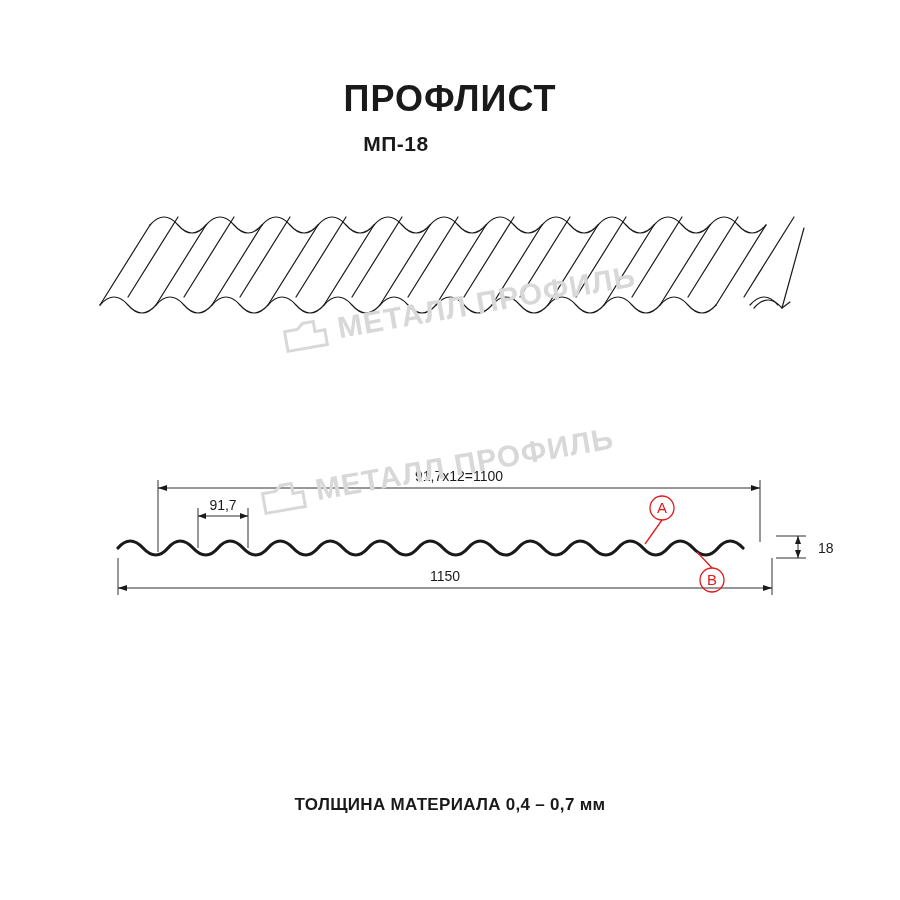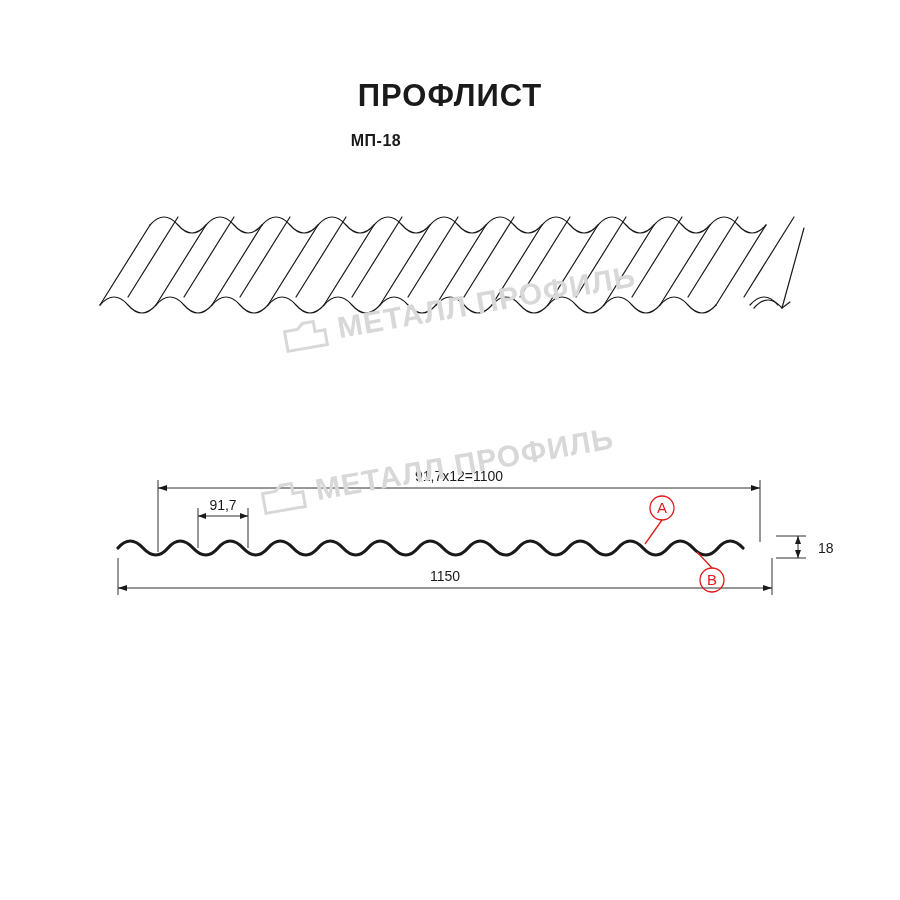--- a/index.html
+++ b/index.html
@@ -9,26 +9,26 @@
     font-family:"Liberation Sans", sans-serif;
     color:#1a1a1a;
     position:relative;
     overflow:hidden;
   }
   .sheet{position:absolute;inset:0;}
 
   .title{
     position:absolute;top:78px;left:0;width:900px;
     text-align:center;
-    font-size:31px;font-weight:bold;letter-spacing:1px;
+    font-size:36px;font-weight:bold;letter-spacing:1px;
   }
   .subtitle{
     position:absolute;top:132px;left:0;width:752px;
     text-align:center;
-    font-size:16px;font-weight:bold;letter-spacing:0.5px;
+    font-size:21px;font-weight:bold;letter-spacing:0.5px;padding-left:20px;
   }
   .footer{
     position:absolute;top:795px;left:0;width:900px;
     text-align:center;
     font-size:17px;font-weight:bold;letter-spacing:0.3px;
   }
 
   .iso-wrap{position:absolute;top:190px;left:90px;width:720px;height:160px;}
   .sec-wrap{position:absolute;top:440px;left:100px;width:760px;height:180px;}
 
@@ -175,14 +175,15 @@
 
     </svg>
   </div>
 
   <div class="wm wm2">
     <svg class="wm-logo" width="46" height="32" viewBox="0 0 46 32" aria-hidden="true">
       <path d="M3,28 L3,8 L16,8 L22,3 L33,3 L33,13 L43,13 L43,28 Z" fill="none" stroke="#d8d8d8" stroke-width="3"></path>
     </svg><span>МЕТАЛЛ ПРОФИЛЬ</span>
   </div>
 
+  <div class="footer">ТОЛЩИНА МАТЕРИАЛА 0,4 – 0,7 мм</div>
 
 </div>
 
 </body></html>

